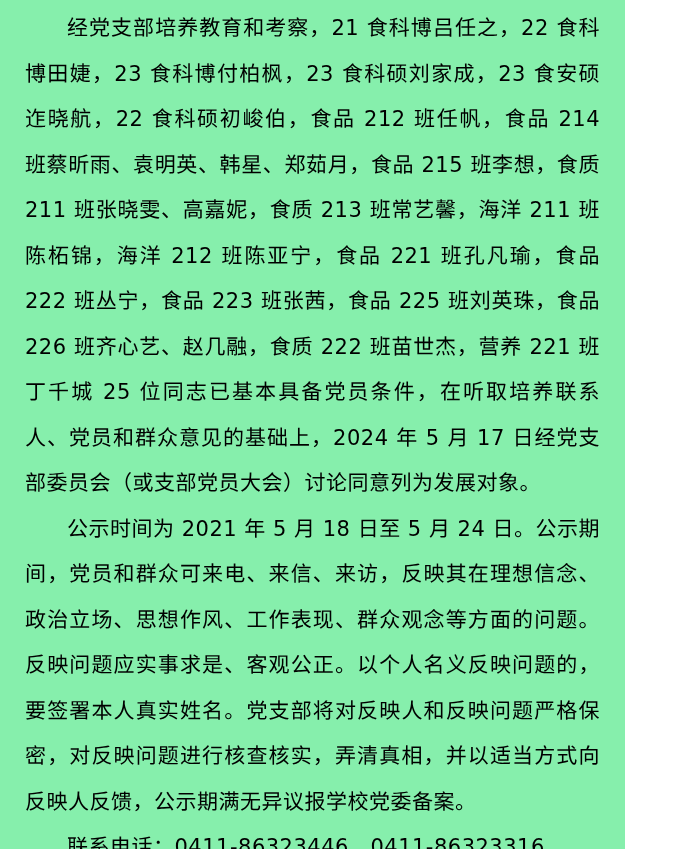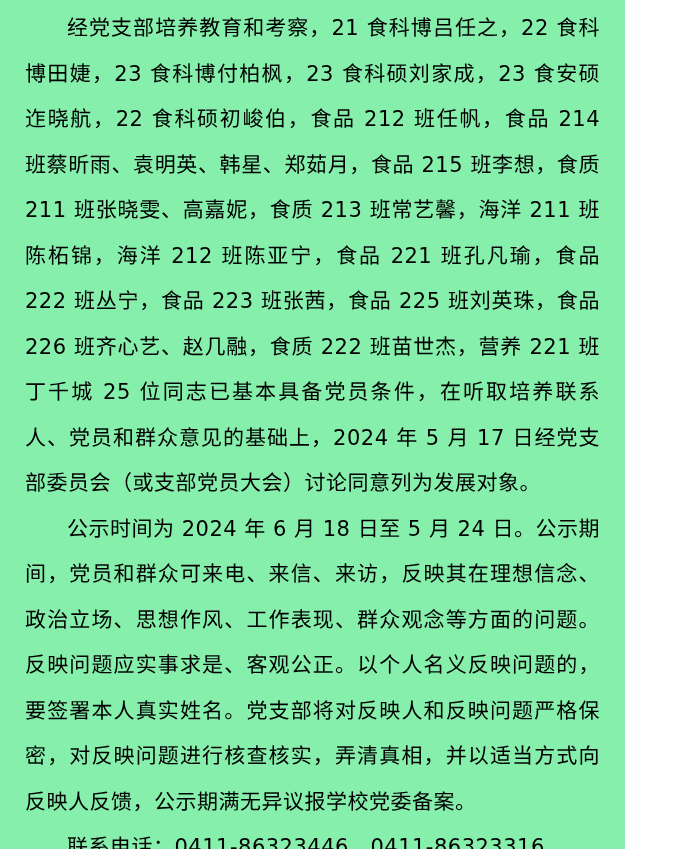--- a/index.html
+++ b/index.html
@@ -33,17 +33,17 @@
     white-space: nowrap;
     letter-spacing: 0.5px;
   }
 </style>
 </head>
 <body>
 
 <div class="page">
   <p class="para">经党支部培养教育和考察，21 食科博吕任之，22 食科博田婕，23 食科博付柏枫，23 食科硕刘家成，23 食安硕迮晓航，22 食科硕初峻伯，食品 212 班任帆，食品 214 班蔡昕雨、袁明英、韩星、郑茹月，食品 215 班李想，食质 211 班张晓雯、高嘉妮，食质 213 班常艺馨，海洋 211 班陈柘锦，海洋 212 班陈亚宁，食品 221 班孔凡瑜，食品 222 班丛宁，食品 223 班张茜，食品 225 班刘英珠，食品 226 班齐心艺、赵几融，食质 222 班苗世杰，营养 221 班丁千城 25 位同志已基本具备党员条件，在听取培养联系人、党员和群众意见的基础上，2024 年 5 月 17 日经党支部委员会（或支部党员大会）讨论同意列为发展对象。</p>
 
-  <p class="para">公示时间为 2024 年 6 月 18 日至 5 月 24 日。公示期间，党员和群众可来电、来信、来访，反映其在理想信念、政治立场、思想作风、工作表现、群众观念等方面的问题。反映问题应实事求是、客观公正。以个人名义反映问题的，要签署本人真实姓名。党支部将对反映人和反映问题严格保密，对反映问题进行核查核实，弄清真相，并以适当方式向反映人反馈，公示期满无异议报学校党委备案。</p>
+  <p class="para">公示时间为 2021 年 5 月 18 日至 5 月 24 日。公示期间，党员和群众可来电、来信、来访，反映其在理想信念、政治立场、思想作风、工作表现、群众观念等方面的问题。反映问题应实事求是、客观公正。以个人名义反映问题的，要签署本人真实姓名。党支部将对反映人和反映问题严格保密，对反映问题进行核查核实，弄清真相，并以适当方式向反映人反馈，公示期满无异议报学校党委备案。</p>
 
   <p class="contact-line">联系电话：0411-86323446、0411-86323316</p>
 
 </div>
 
 </body></html>

